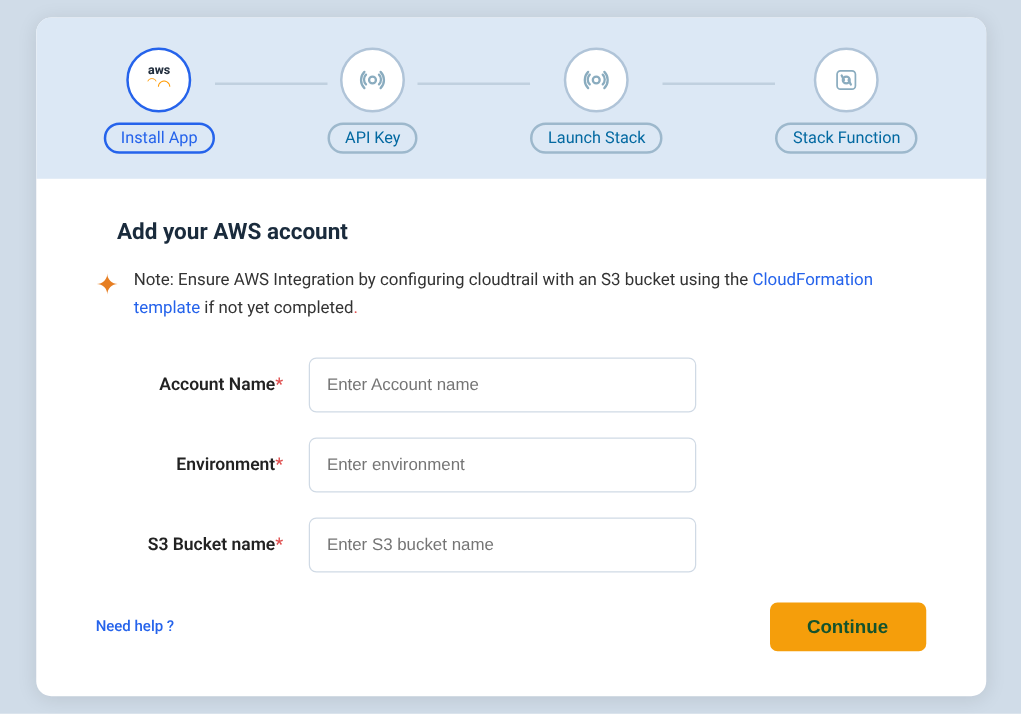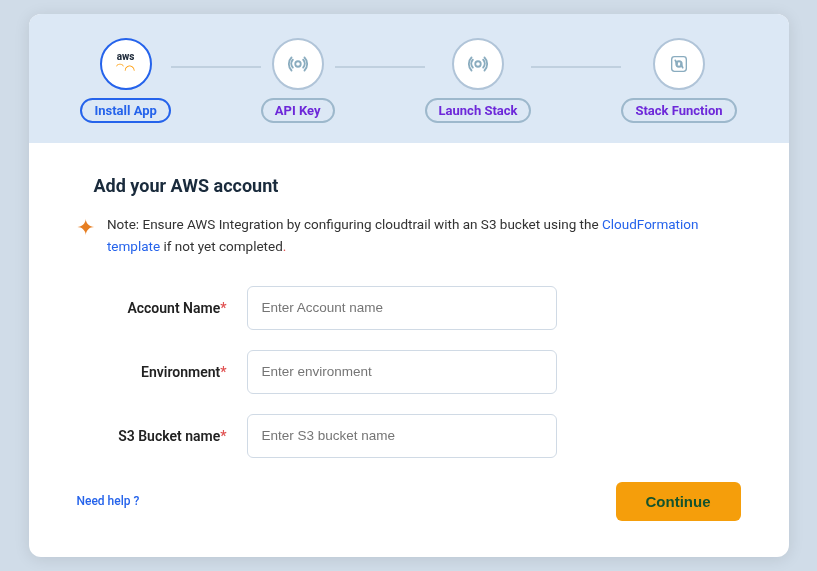--- a/index.html
+++ b/index.html
@@ -63,30 +63,30 @@
       line-height: 1;
     }
     .aws-smile {
       color: #ff9900;
       font-size: 13px;
       line-height: 1;
     }
     .step-label {
       margin-top: 8px;
       font-size: 13px;
-      font-weight: 700;
+      font-weight: 400;
       color: #2563eb;
       border: 2px solid #2563eb;
       border-radius: 20px;
       padding: 3px 12px;
       background: transparent;
       white-space: nowrap;
     }
     .step-label.inactive {
-      color: #6d28d9;
+      color: #0369a1;
       border-color: #9db8cc;
     }
     .step-connector {
       width: 90px;
       height: 2px;
       background: #c0d0df;
       margin-bottom: 28px;
       flex-shrink: 0;
     }
     

